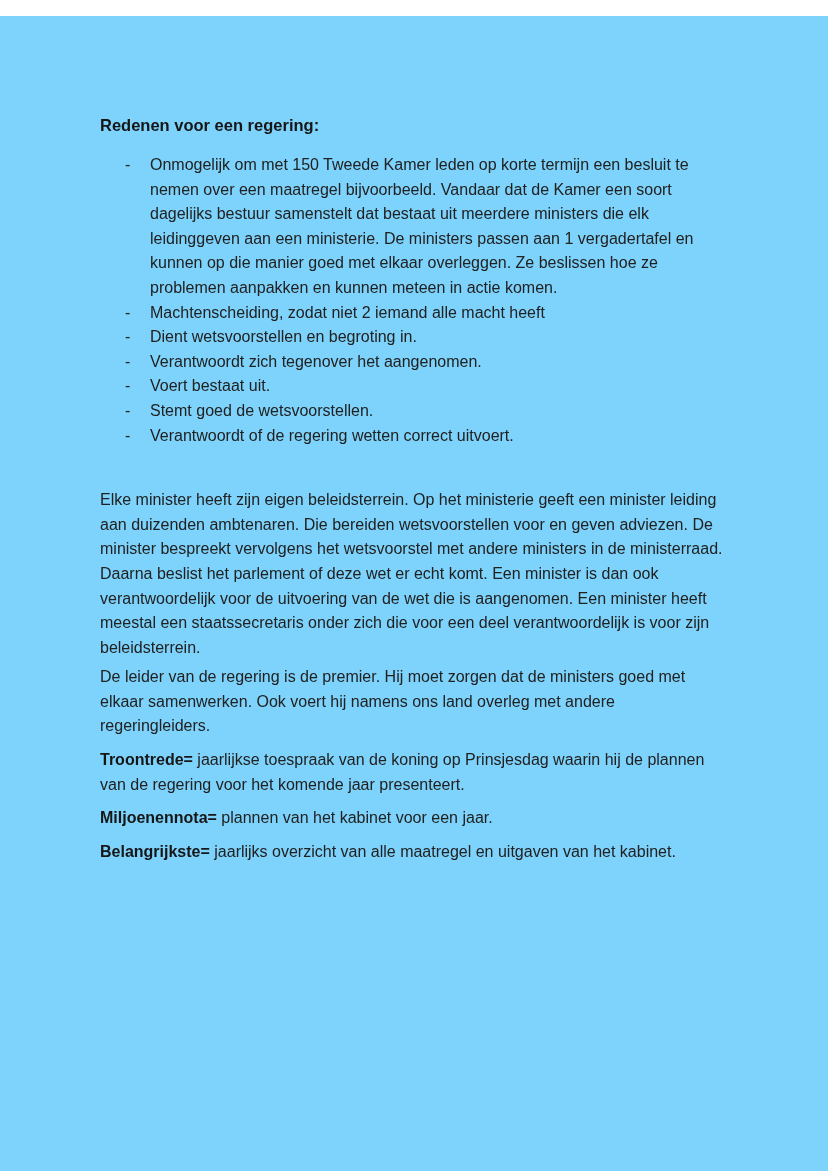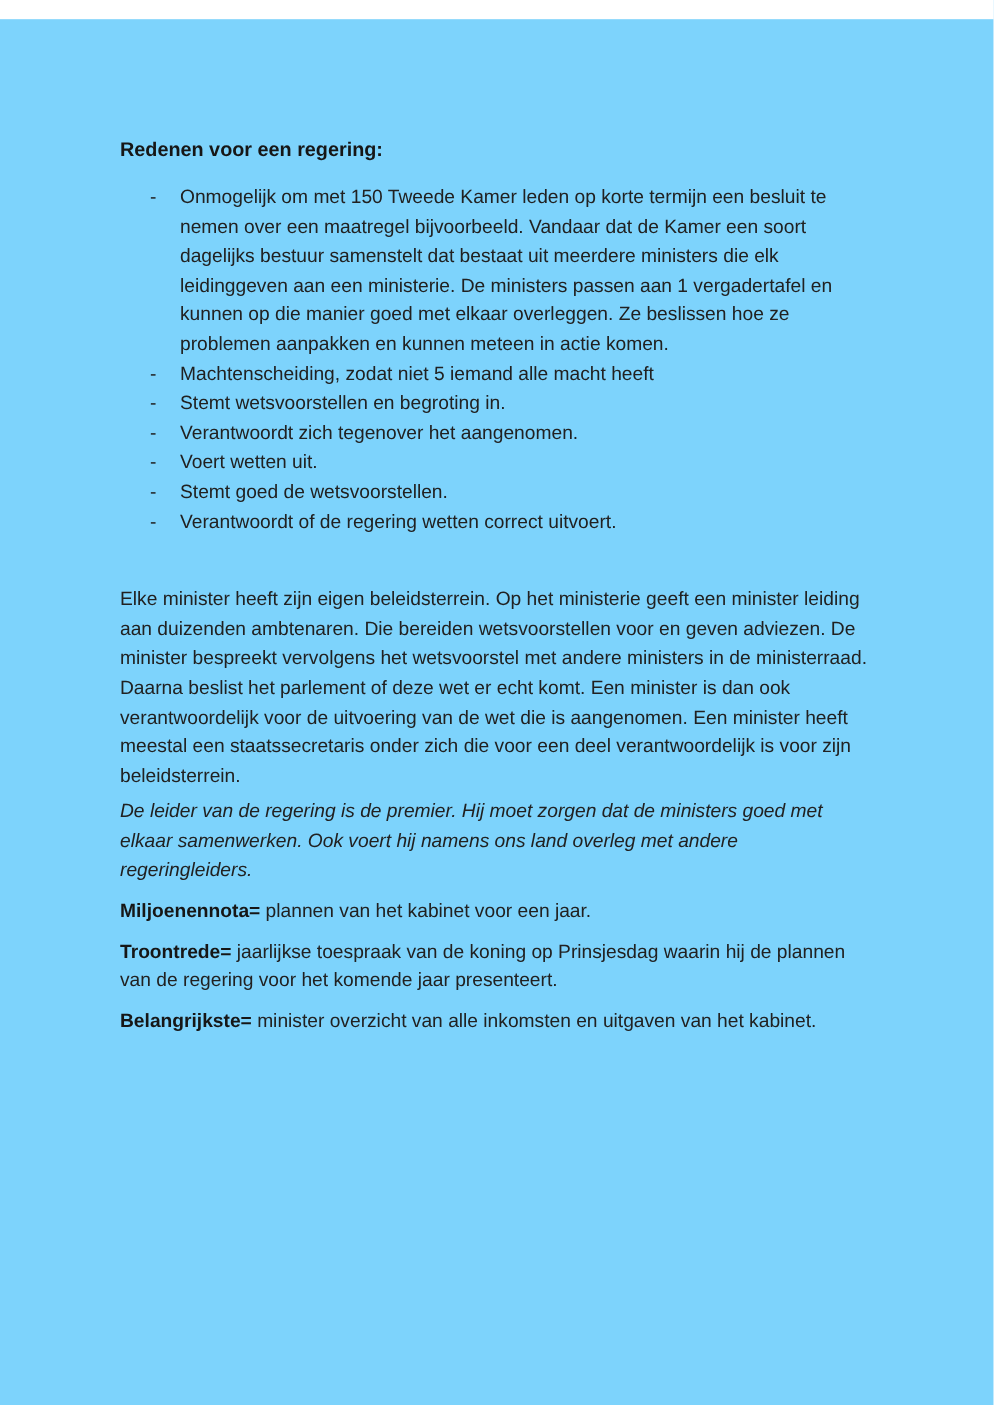--- a/index.html
+++ b/index.html
@@ -47,82 +47,82 @@
   }
   .li-text {
     flex: 1;
     max-width: 578px;
   }
   .para {
     margin: 0;
     max-width: 628px;
   }
   .para.p-ministers { margin-top: 40px; }
-  .para.p-premier   { margin-top: 5px; font-style: italic; }
+  .para.p-premier   { margin-top: 5px; }
   .para.def         { margin-top: 9px; }
   .para.def .term {
     font-weight: 700;
     color: #161616;
   }
 </style>
 </head>
 <body>
 
 <div class="page">
 
   <h2 class="heading h-first">Redenen voor een regering:</h2>
 
   <ul class="list">
     <li class="list-item">
       <span class="dash">-</span>
       <span class="li-text">Onmogelijk om met 150 Tweede Kamer leden op korte termijn een besluit te nemen over een maatregel bijvoorbeeld. Vandaar dat de Kamer een soort dagelijks bestuur samenstelt dat bestaat uit meerdere ministers die elk leidinggeven aan een ministerie. De ministers passen aan 1 vergadertafel en kunnen op die manier goed met elkaar overleggen. Ze beslissen hoe ze problemen aanpakken en kunnen meteen in actie komen.</span>
     </li>
     <li class="list-item">
       <span class="dash">-</span>
-      <span class="li-text">Machtenscheiding, zodat niet 5 iemand alle macht heeft</span>
+      <span class="li-text">Machtenscheiding, zodat niet 2 iemand alle macht heeft</span>
     </li>
   </ul>
 
 
   <ul class="list">
     <li class="list-item">
       <span class="dash">-</span>
-      <span class="li-text">Stemt wetsvoorstellen en begroting in.</span>
+      <span class="li-text">Dient wetsvoorstellen en begroting in.</span>
     </li>
     <li class="list-item">
       <span class="dash">-</span>
       <span class="li-text">Verantwoordt zich tegenover het aangenomen.</span>
     </li>
     <li class="list-item">
       <span class="dash">-</span>
-      <span class="li-text">Voert wetten uit.</span>
+      <span class="li-text">Voert bestaat uit.</span>
     </li>
   </ul>
 
 
   <ul class="list">
     <li class="list-item">
       <span class="dash">-</span>
       <span class="li-text">Stemt goed de wetsvoorstellen.</span>
     </li>
     <li class="list-item">
       <span class="dash">-</span>
       <span class="li-text">Verantwoordt of de regering wetten correct uitvoert.</span>
     </li>
   </ul>
 
   <p class="para p-ministers">Elke minister heeft zijn eigen beleidsterrein. Op het ministerie geeft een minister leiding aan duizenden ambtenaren. Die bereiden wetsvoorstellen voor en geven adviezen. De minister bespreekt vervolgens het wetsvoorstel met andere ministers in de ministerraad. Daarna beslist het parlement of deze wet er echt komt. Een minister is dan ook verantwoordelijk voor de uitvoering van de wet die is aangenomen. Een minister heeft meestal een staatssecretaris onder zich die voor een deel verantwoordelijk is voor zijn beleidsterrein.</p>
 
   <p class="para p-premier">De leider van de regering is de premier. Hij moet zorgen dat de ministers goed met elkaar samenwerken. Ook voert hij namens ons land overleg met andere regeringleiders.</p>
 
   <p class="para def">
+    <span class="term">Troontrede=</span><span> jaarlijkse toespraak van de koning op Prinsjesdag waarin hij de plannen van de regering voor het komende jaar presenteert.</span>
+  </p>
+
+  <p class="para def">
     <span class="term">Miljoenennota=</span><span> plannen van het kabinet voor een jaar.</span>
   </p>
 
   <p class="para def">
-    <span class="term">Troontrede=</span><span> jaarlijkse toespraak van de koning op Prinsjesdag waarin hij de plannen van de regering voor het komende jaar presenteert.</span>
-  </p>
-
-  <p class="para def">
-    <span class="term">Belangrijkste=</span><span> minister overzicht van alle inkomsten en uitgaven van het kabinet.</span>
+    <span class="term">Belangrijkste=</span><span> jaarlijks overzicht van alle maatregel en uitgaven van het kabinet.</span>
   </p>
 
 </div>
 
 </body></html>

